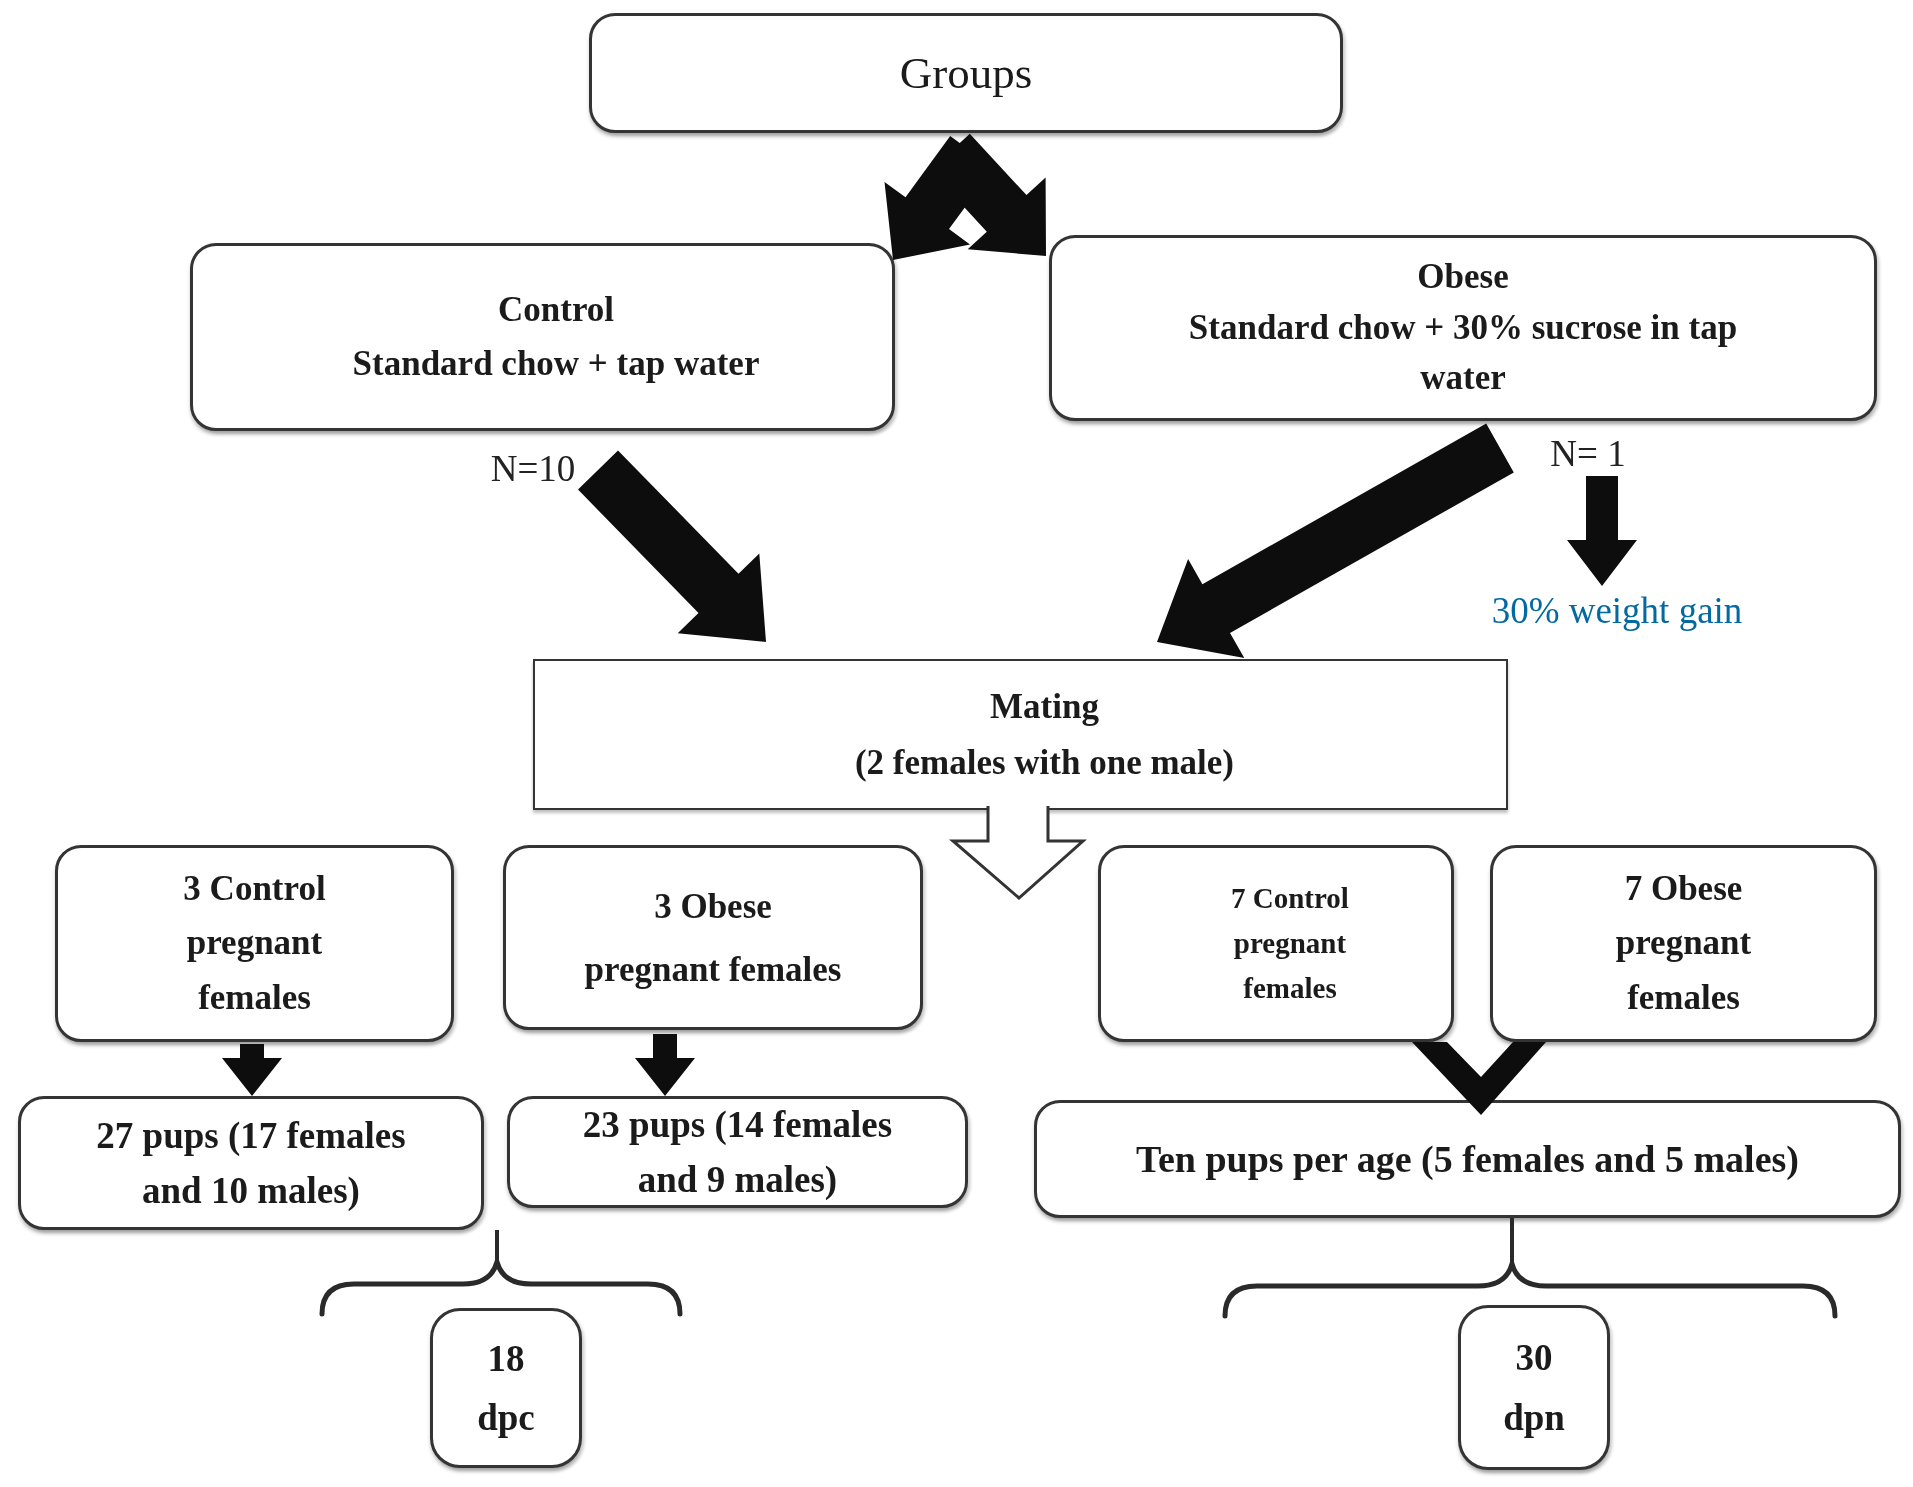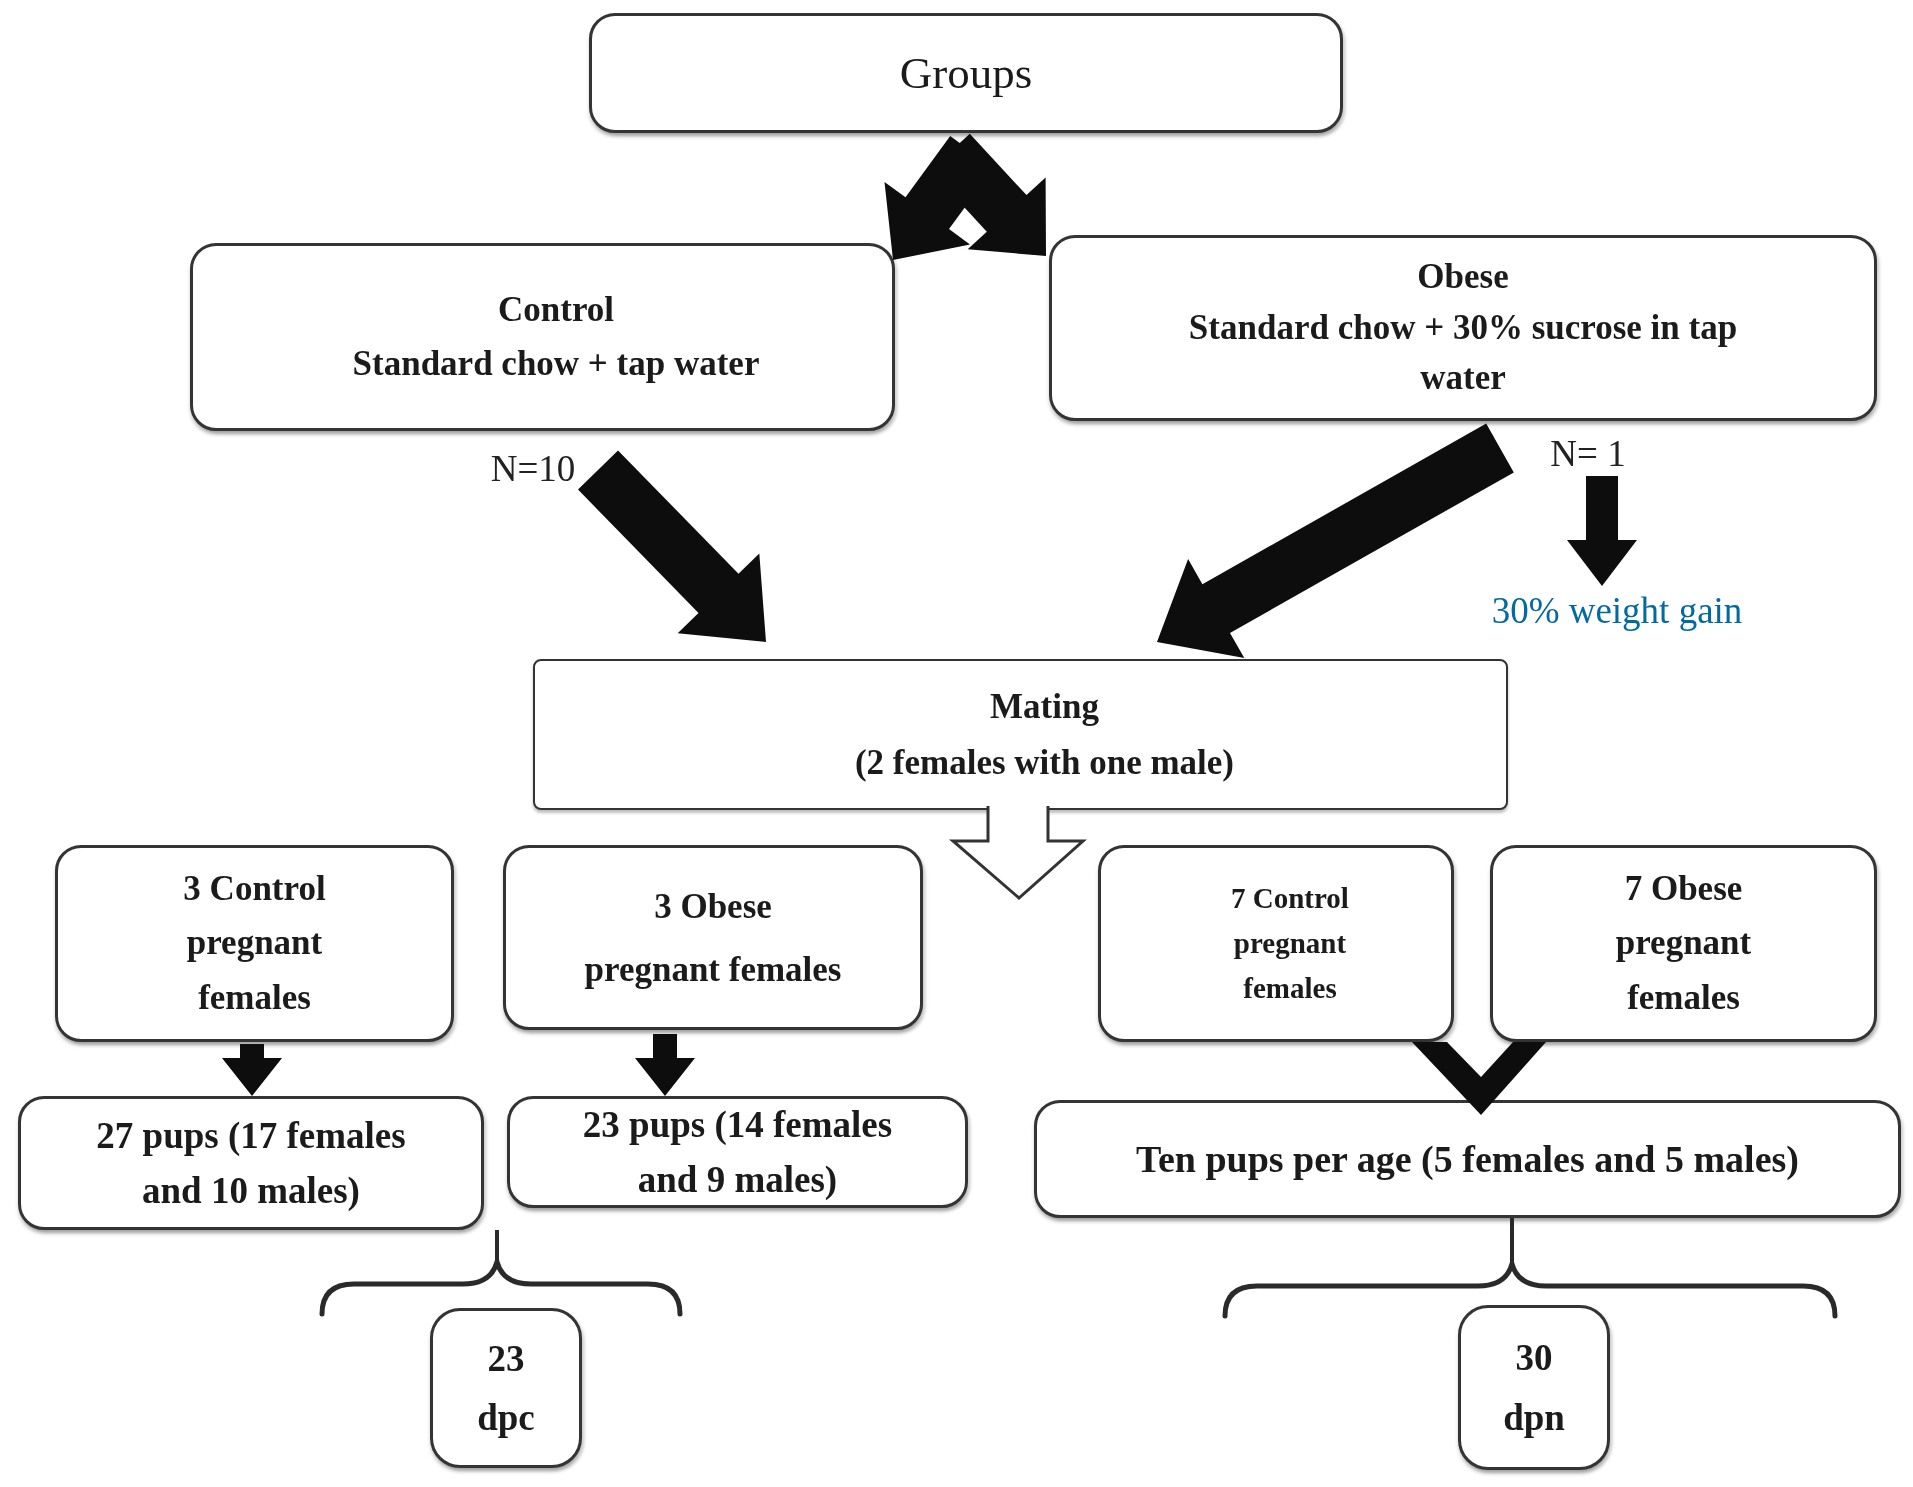--- a/index.html
+++ b/index.html
@@ -18,21 +18,21 @@
     border:3px solid #343434;
     border-radius:26px;
     background:#ffffff;
     display:flex;align-items:center;justify-content:center;
     text-align:center;
     white-space:pre-line;
     z-index:3;
     box-shadow:0 4px 4px -1px rgba(0,0,0,0.30), 3px 3px 3px rgba(0,0,0,0.12);
   }
   .bold{font-weight:700;}
-  .sq{border-radius:8px;border-width:2px;box-shadow:0 3px 3px rgba(0,0,0,0.25);padding-left:48px;}
+  .sq{border-radius:0;border-width:2px;box-shadow:0 3px 3px rgba(0,0,0,0.25);padding-left:48px;}
   .plain{
     position:absolute;
     background:transparent;
     display:flex;align-items:center;justify-content:center;
     text-align:center;white-space:pre-line;z-index:4;
   }
 </style>
 </head>
 <body>
 
@@ -66,21 +66,21 @@
 females</div>
 
   <div class="box bold" style="left:18px;top:1096px;width:466px;height:134px;font-size:37px;line-height:1.5;">27 pups (17 females
 and 10 males)</div>
 
   <div class="box bold" style="left:507px;top:1096px;width:461px;height:112px;font-size:37px;line-height:1.5;">23 pups (14 females
 and 9 males)</div>
 
   <div class="box bold" style="left:1034px;top:1100px;width:867px;height:118px;font-size:38px;">Ten pups per age (5 females and 5 males)</div>
 
-  <div class="box bold" style="left:430px;top:1308px;width:152px;height:160px;font-size:37px;line-height:1.6;border-radius:30px;">23
+  <div class="box bold" style="left:430px;top:1308px;width:152px;height:160px;font-size:37px;line-height:1.6;border-radius:30px;">18
 dpc</div>
 
   <div class="box bold" style="left:1458px;top:1305px;width:152px;height:165px;font-size:37px;line-height:1.6;border-radius:30px;">30
 dpn</div>
 
   <div class="plain" style="left:443px;top:446px;width:180px;height:44px;font-size:37px;color:#222222;">N=10</div>
 
   <div class="plain" style="left:1498px;top:431px;width:180px;height:44px;font-size:37px;color:#222222;">N= 1</div>
 
   <div class="plain" style="left:1437px;top:586px;width:360px;height:48px;font-size:37px;color:#0369a1;">30% weight gain</div>

